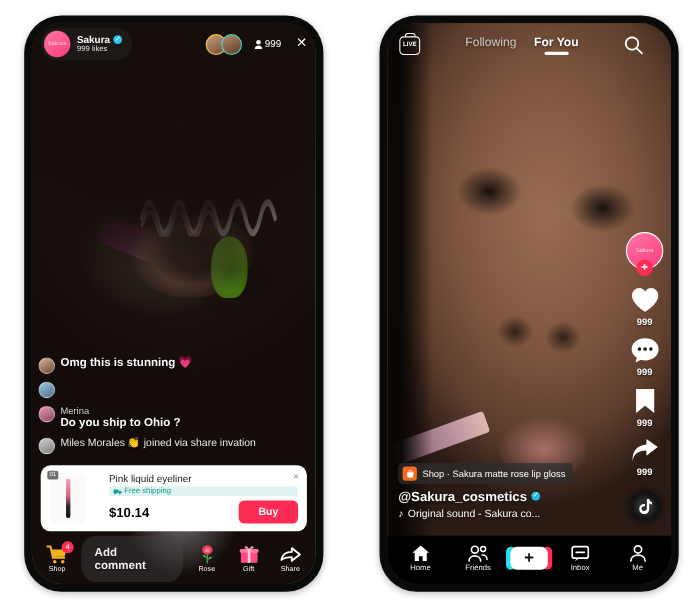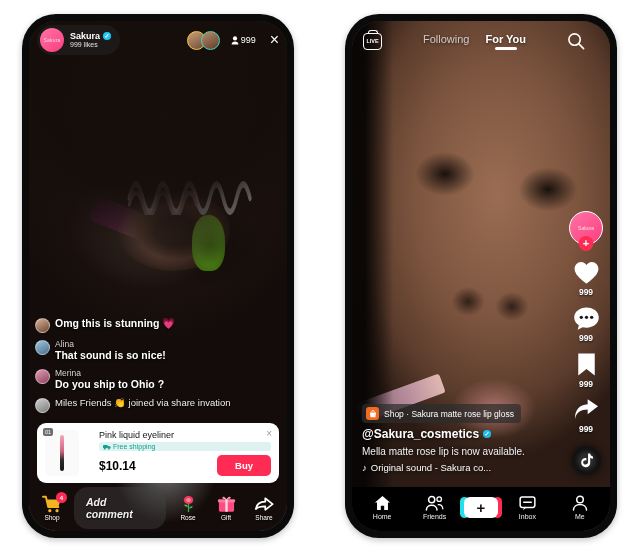--- a/index.html
+++ b/index.html
@@ -188,21 +188,21 @@
   .lb-item{ display:flex; flex-direction:column; align-items:center; width:32px; position:relative; }
   .lb-label{ color:#fff; font-size:6.5px; margin-top:1px; text-shadow:0 1px 2px rgba(0,0,0,.8); }
   .cart-badge{
     position:absolute; top:-3px; right:1px; background:#fe2c55; color:#fff;
     font-size:6px; min-width:11px; height:11px; border-radius:6px;
     display:flex; align-items:center; justify-content:center; font-weight:bold;
   }
   .add-comment{
     flex:1; height:42px; border-radius:14px; background:rgba(70,70,70,.42);
     display:flex; align-items:center; padding:0 12px;
-    color:#f2f2f2; font-size:10.5px; font-weight:bold; text-shadow:0 1px 2px rgba(0,0,0,.6);font-style:italic;
+    color:#f2f2f2; font-size:10.5px; font-weight:bold; text-shadow:0 1px 2px rgba(0,0,0,.6);
   }
 
   
   .fyp-top{
     position:absolute; left:0; right:14px; top:0; height:40px; z-index:6;
     display:flex; align-items:center; padding:0 11px;
   }
   .live-chip{
     width:19px; height:17px; border:1.6px solid #fff; border-radius:4px;
     display:flex; align-items:center; justify-content:center;
@@ -347,36 +347,32 @@
 
       <div class="comments">
         <div class="cmt">
           <div class="cmt-av"></div>
           <div class="cmt-body">
             <div class="cmt-text">Omg this is stunning 💗</div>
           </div>
         </div>
         <div class="cmt">
           <div class="cmt-av a2"></div>
-          <div class="cmt-body">
-            <div class="cmt-user">Alina</div>
-            <div class="cmt-text">That sound is so nice!</div>
-          </div>
         </div>
         <div class="cmt">
           <div class="cmt-av a3"></div>
           <div class="cmt-body">
             <div class="cmt-user">Merina</div>
             <div class="cmt-text">Do you ship to Ohio ?</div>
           </div>
         </div>
         <div class="cmt join">
           <div class="cmt-av a4"></div>
           <div class="cmt-body">
-            <div class="cmt-text">Miles Friends 👏 joined via share invation</div>
+            <div class="cmt-text">Miles Morales 👏 joined via share invation</div>
           </div>
         </div>
       </div>
 
       <div class="product-card">
         <div class="card-close">×</div>
         <div class="prod-thumb">
           <div class="prod-badge-num">01</div>
           <div class="pen"></div>
         </div>
@@ -539,21 +535,20 @@
                 <path d="M1.2 3h7.6l-.7 6H1.9z" fill="#fff"></path>
                 <path d="M3.4 3V2.2a1.6 1.6 0 0 1 3.2 0V3" fill="none" stroke="#fff" stroke-width="1"></path>
               </svg>
           </div>
           <span class="shop-text">Shop · Sakura matte rose lip gloss</span>
         </div>
         <div class="fyp-user">
           <span>@Sakura_cosmetics</span>
           <span class="verified">✓</span>
         </div>
-        <div class="fyp-desc">Mella matte rose lip is now available.</div>
         <div class="fyp-sound">
           <span>♪</span>
           <span>Original sound - Sakura co...</span>
         </div>
       </div>
 
       <div class="fyp-nav">
         <div class="nav-item">
           <span>
             <svg width="17" height="16" viewBox="0 0 18 17">

